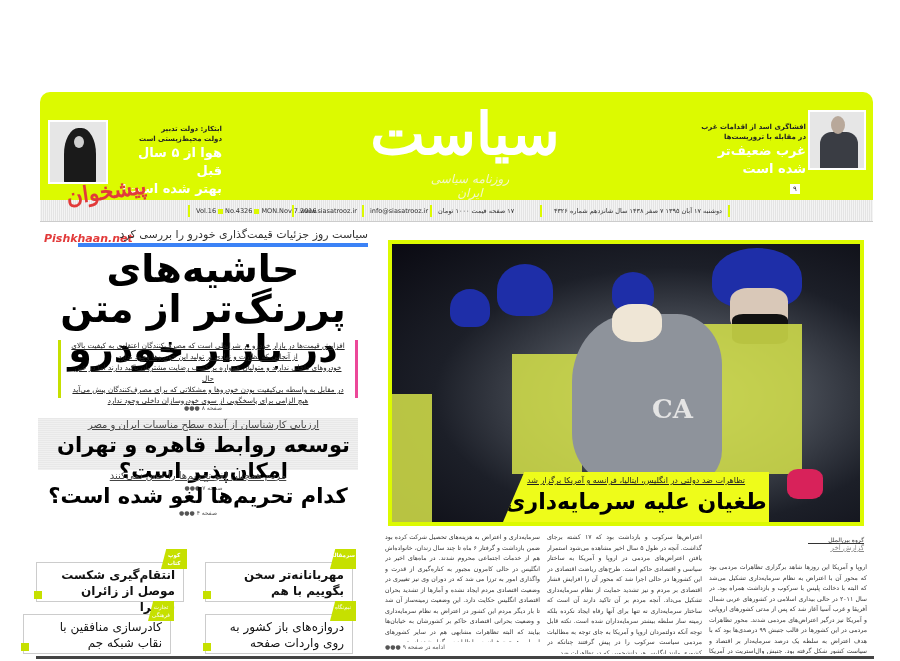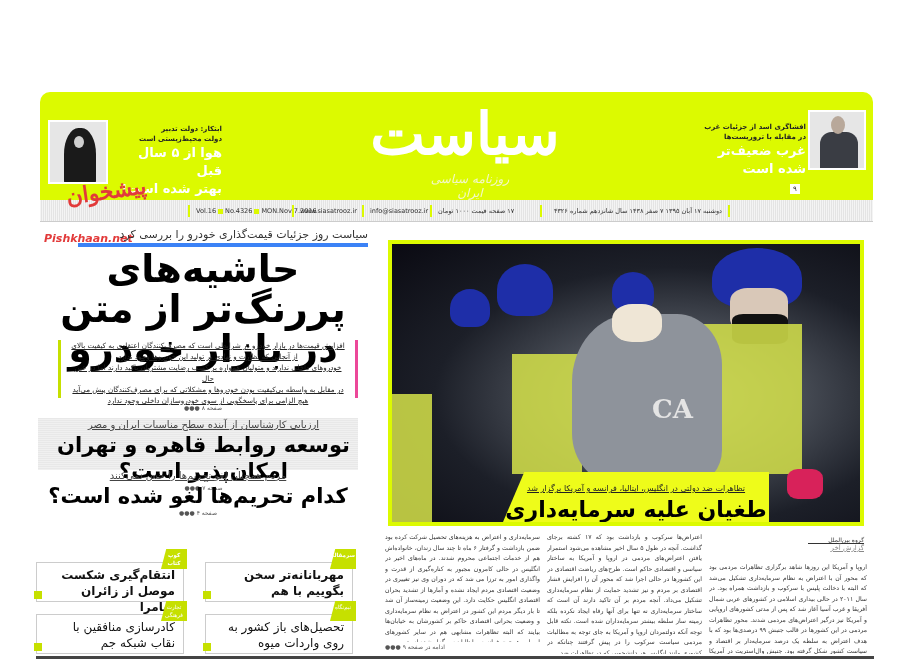--- a/index.html
+++ b/index.html
@@ -108,21 +108,21 @@
   .photo {
     width: 100%; height: 100%; position: relative; overflow: hidden;
     background: radial-gradient(ellipse at 60% 55%, #7b8088 0%, #4a4f58 30%, #1c1f28 60%, #0a0a12 100%);
   }
   .helmet { position: absolute; border-radius: 50% 50% 35% 35%; background: #1e2ea8; }
   .vest { position: absolute; background: #d6e34a; opacity: 0.85; }
   .caption-box {
     position: absolute; left: 115px; top: 232px; width: 266px; height: 50px; background: #eefc1a;
     clip-path: polygon(8% 0, 100% 0, 100% 100%, 0 100%); direction: rtl; text-align: center;
   }
-  .caption-box .ck { font-size: 8px; line-height: 14px; color: #222; text-decoration: underline; padding-top: 10px; text-align: center; }
+  .caption-box .ck { font-size: 8px; line-height: 14px; color: #222; text-decoration: underline; padding-top: 2px; text-align: center; }
   .caption-box .ch { font-size: 22px; line-height: 28px; font-weight: bold; color: #000; }
 
   .article-cols {
     position: absolute; left: 383px; top: 532px; width: 490px; height: 122px;
   }
   .col {
     position: absolute; top: 0; height: 122px; font-size: 6.2px; line-height: 10.5px; color: #333;
     direction: rtl; text-align: justify; overflow: hidden;
   }
   .article-label {
@@ -144,21 +144,21 @@
     <div class="kicker">ابتکار: دولت تدبیر</div>
     <div class="kicker">دولت محیط‌زیستی است</div>
     <div class="head">هوا از ۵ سال قبل</div>
     <div class="head">بهتر شده است!</div>
   </div>
 
   <div class="logo">سیاست روز</div>
   <div class="logo-sub">روزنامه سیاسی ایران</div>
 
   <div class="teaser teaser-right">
-    <div class="kicker">افشاگری اسد از جزئیات غرب</div>
+    <div class="kicker">افشاگری اسد از اقدامات غرب</div>
     <div class="kicker">در مقابله با تروریست‌ها</div>
     <div class="head">غرب ضعیف‌تر</div>
     <div class="head">شده است</div>
   </div>
   <div class="photo-box photo-right">
     <div class="figure-dark" style="left:10px;top:20px;width:38px;height:40px;background:#3a3d44;border-radius:30% 30% 0 0;"></div>
     <div style="position:absolute;left:21px;top:4px;width:14px;height:18px;background:#b8a89a;border-radius:50%;"></div>
   </div>
   <div class="page-tag">۹</div>
 </div>
@@ -209,24 +209,24 @@
   <div>مهربانانه‌تر سخن بگوییم با هم</div>
   <div class="dot"></div>
 </div>
 <div class="mini-card bold" style="left:36px;top:562px;">
   <div class="tag">کوپ کتاب</div>
   <div>انتقام‌گیری شکست موصل از زائران سامرا</div>
   <div class="dot"></div>
 </div>
 <div class="mini-card" style="left:205px;top:614px;">
   <div class="tag">نیم‌نگاه</div>
-  <div>تحصیل‌های باز کشور به روی واردات میوه</div>
-  <div class="dot"></div>
-</div>
-<div class="mini-card" style="left:36px;top:614px;">
+  <div>دروازه‌های باز کشور به روی واردات صفحه</div>
+  <div class="dot"></div>
+</div>
+<div class="mini-card" style="left:23px;top:614px;">
   <div class="tag">تجارت فرهنگی</div>
   <div>کادرسازی منافقین با نقاب شبکه جم</div>
   <div class="dot"></div>
 </div>
 
 <div class="photo-frame">
   <div class="photo">
     <div class="helmet" style="left:105px;top:20px;width:56px;height:52px;"></div>
     <div class="helmet" style="left:58px;top:45px;width:40px;height:38px;"></div>
     <div class="helmet" style="left:220px;top:28px;width:42px;height:40px;"></div>

